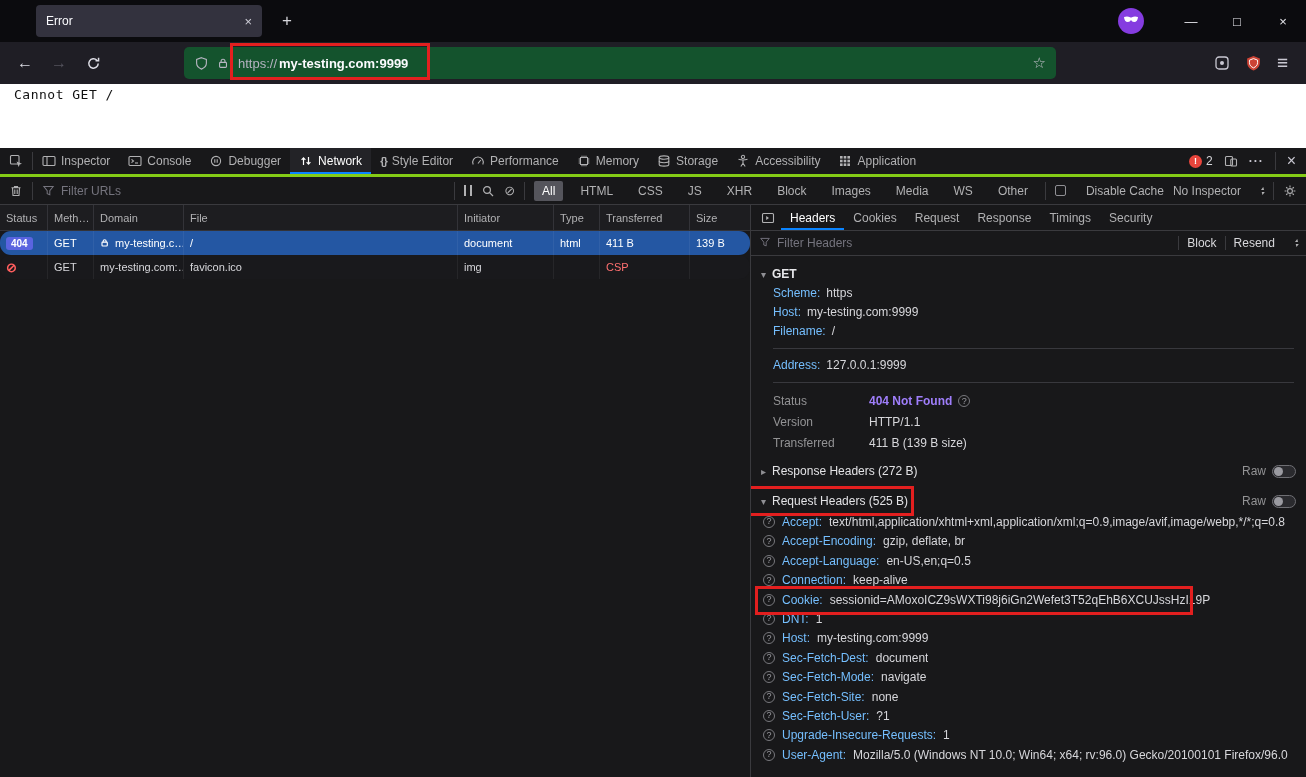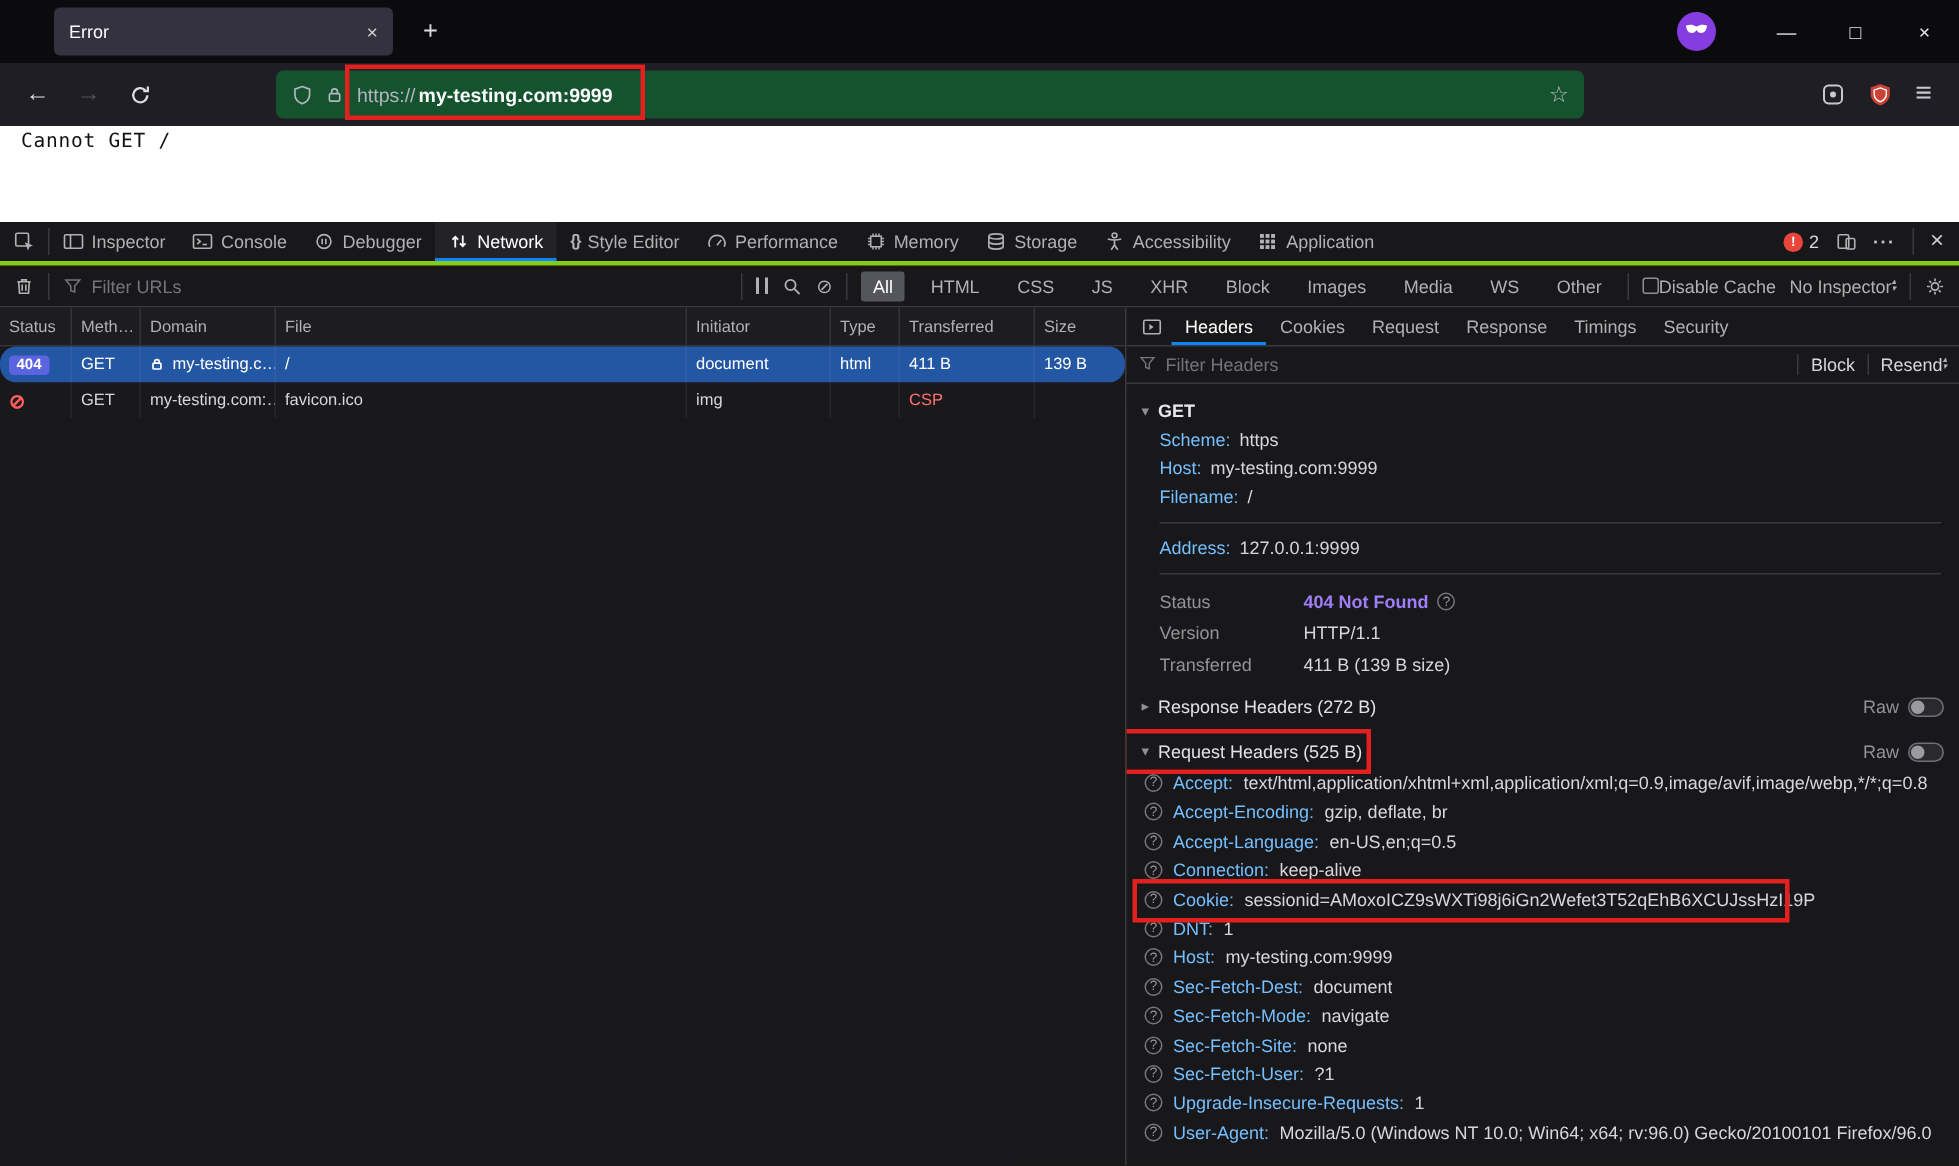--- a/index.html
+++ b/index.html
@@ -57,21 +57,21 @@
   .dt-close { font-size:16px; color:#c9c8d2; }
 
   .dt-bar2 { height:28px; display:flex; align-items:center; border-bottom:1px solid #3a3a3e;
     padding:0 9px; gap:9px; }
   .filter-input { flex:1; display:flex; align-items:flex-start; gap:6px; color:#75747e; }
   .pause-icon { width:8px; height:11px; border-left:2px solid #b1b1b3; border-right:2px solid #b1b1b3; }
   .block-glyph { font-size:13px; }
   .pill { padding:3px 8px; border-radius:2px; }
   .pill.on { background:#55555c; color:#fff; }
   .cb { width:11px; height:11px; border:1px solid #8f8f94; border-radius:2px; }
-  .dd { display:flex; align-items:center; gap:0; }
+  .dd { display:flex; align-items:center; gap:20px; }
   .updn { display:flex; flex-direction:column; font-size:6px; line-height:5px; color:#b1b1b3; }
 
   
   .net-head { display:flex; width:750px; height:26px; align-items:stretch; background:#1d1d20;
     border-bottom:1px solid #333338; font-size:11px; color:#b1b1b3; }
   .nc { padding:0 6px; border-right:1px solid #333338; display:flex; align-items:center; gap:5px;
     white-space:nowrap; overflow:hidden; }
   .net-row .nc { border-right:1px solid rgba(255,255,255,.06); }
   .w-status{width:48px}.w-method{width:46px}.w-domain{width:90px}.w-file{width:274px}
   .w-init{width:96px}.w-type{width:46px}.w-trans{width:90px}.w-size{width:60px;border-right:none!important}

